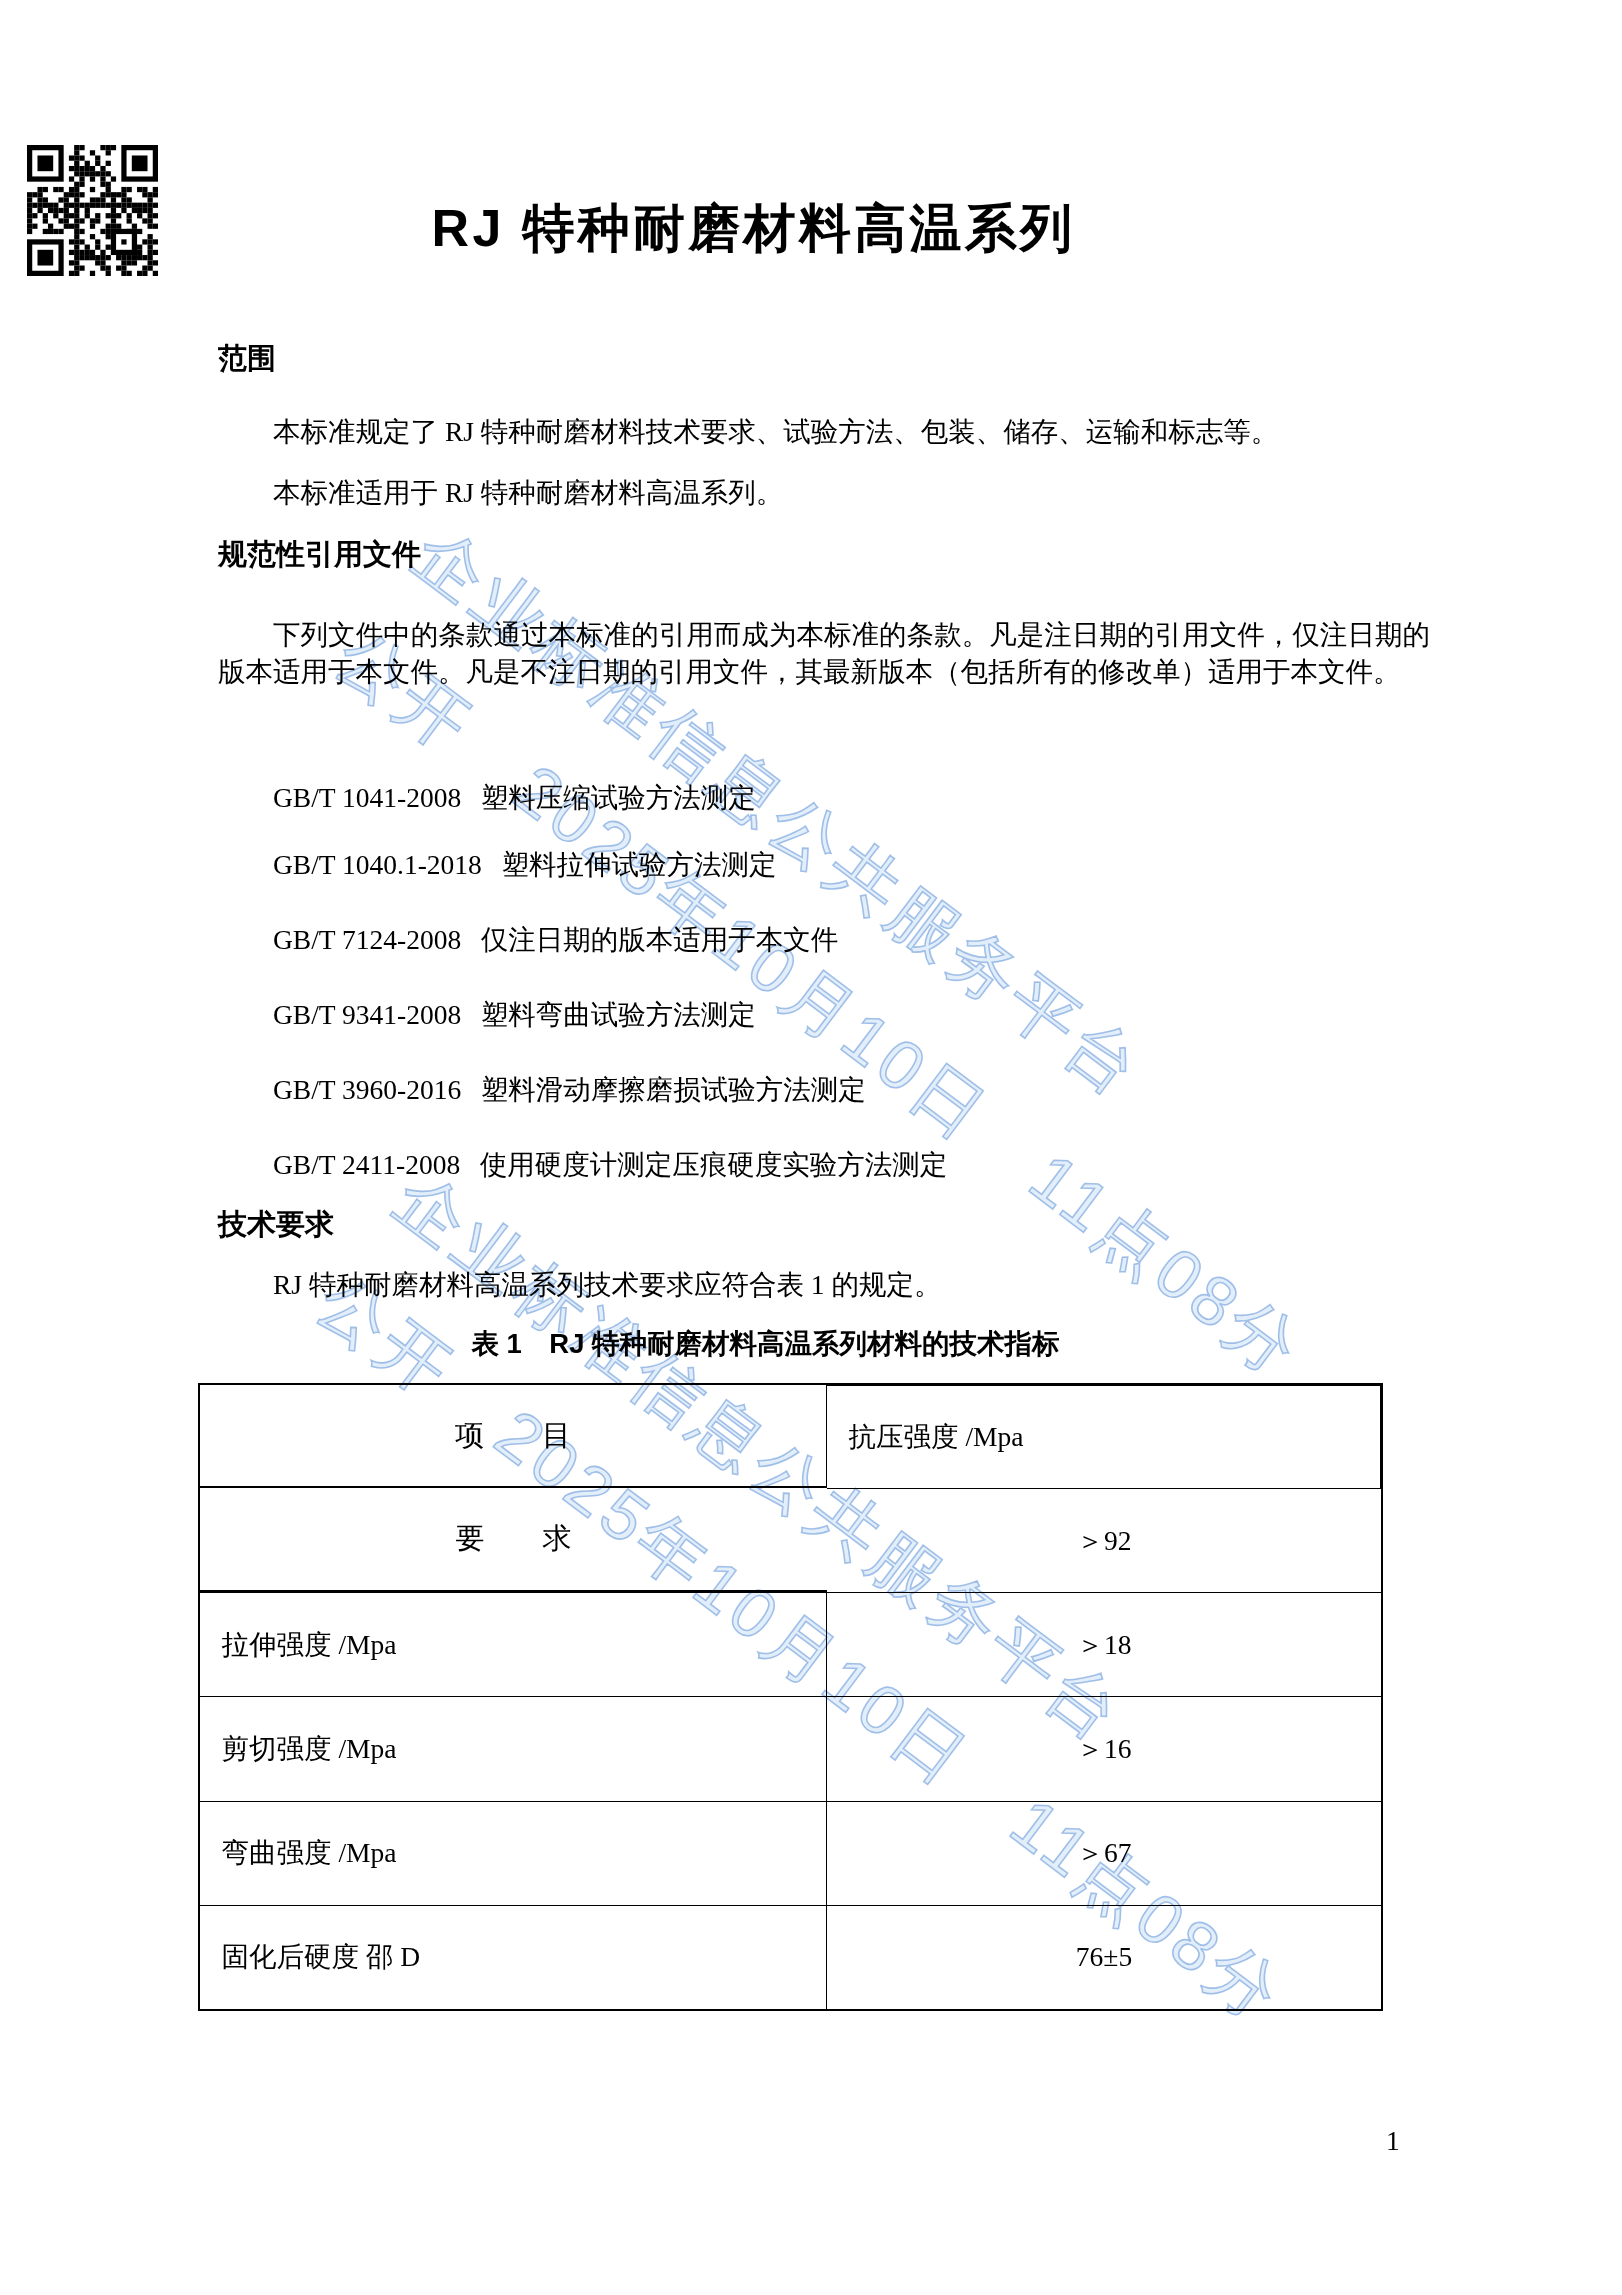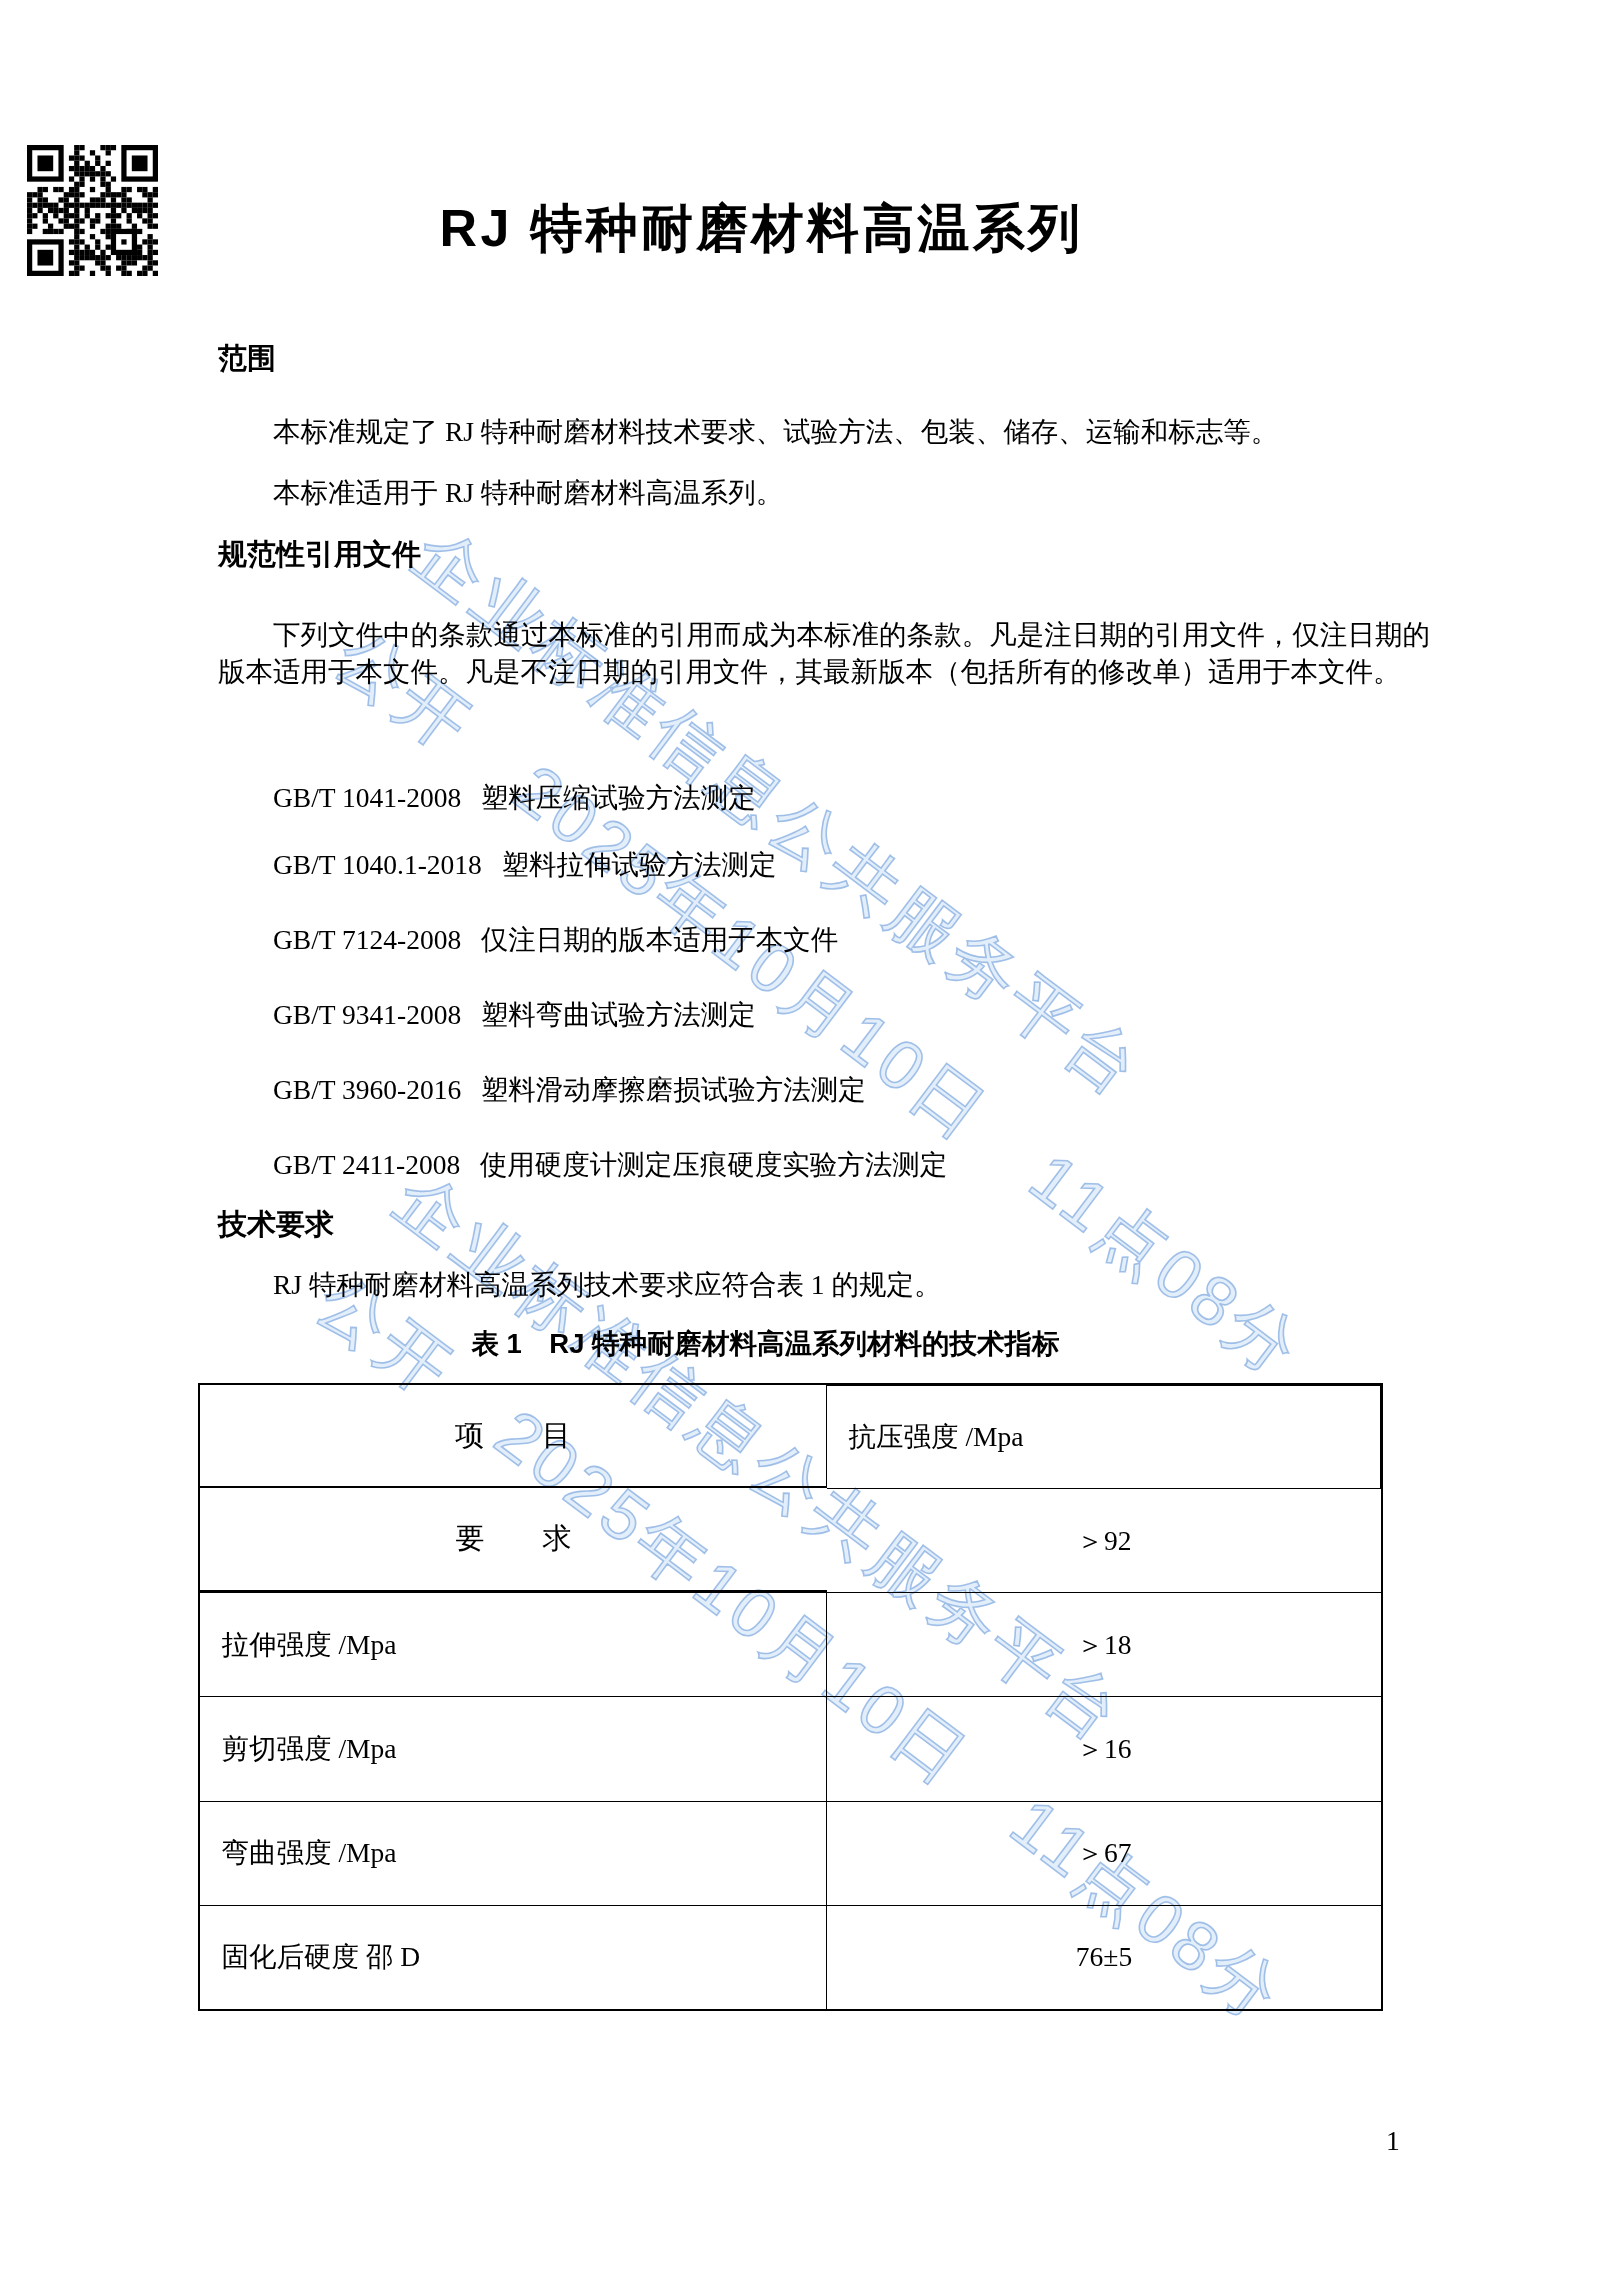--- a/index.html
+++ b/index.html
@@ -31,21 +31,21 @@
   #wm1{left:461px;top:494px;}
   #wm2{left:442px;top:1139px;}
 
   .content{position:relative;z-index:2;}
 
   
   #qr{left:27px;top:145px;width:131px;height:131px;}
 
   
   .title{
-    top:194px;left:8px;width:1507px;
+    top:194px;left:0;width:1507px;
     text-align:center;
     font-family:"Liberation Sans","DejaVu Sans",sans-serif;
     font-weight:700;
     font-size:52px;
     letter-spacing:3.3px;
   }
   .h{
     left:218px;
     font-family:"Liberation Sans","DejaVu Sans",sans-serif;
     font-weight:600;

